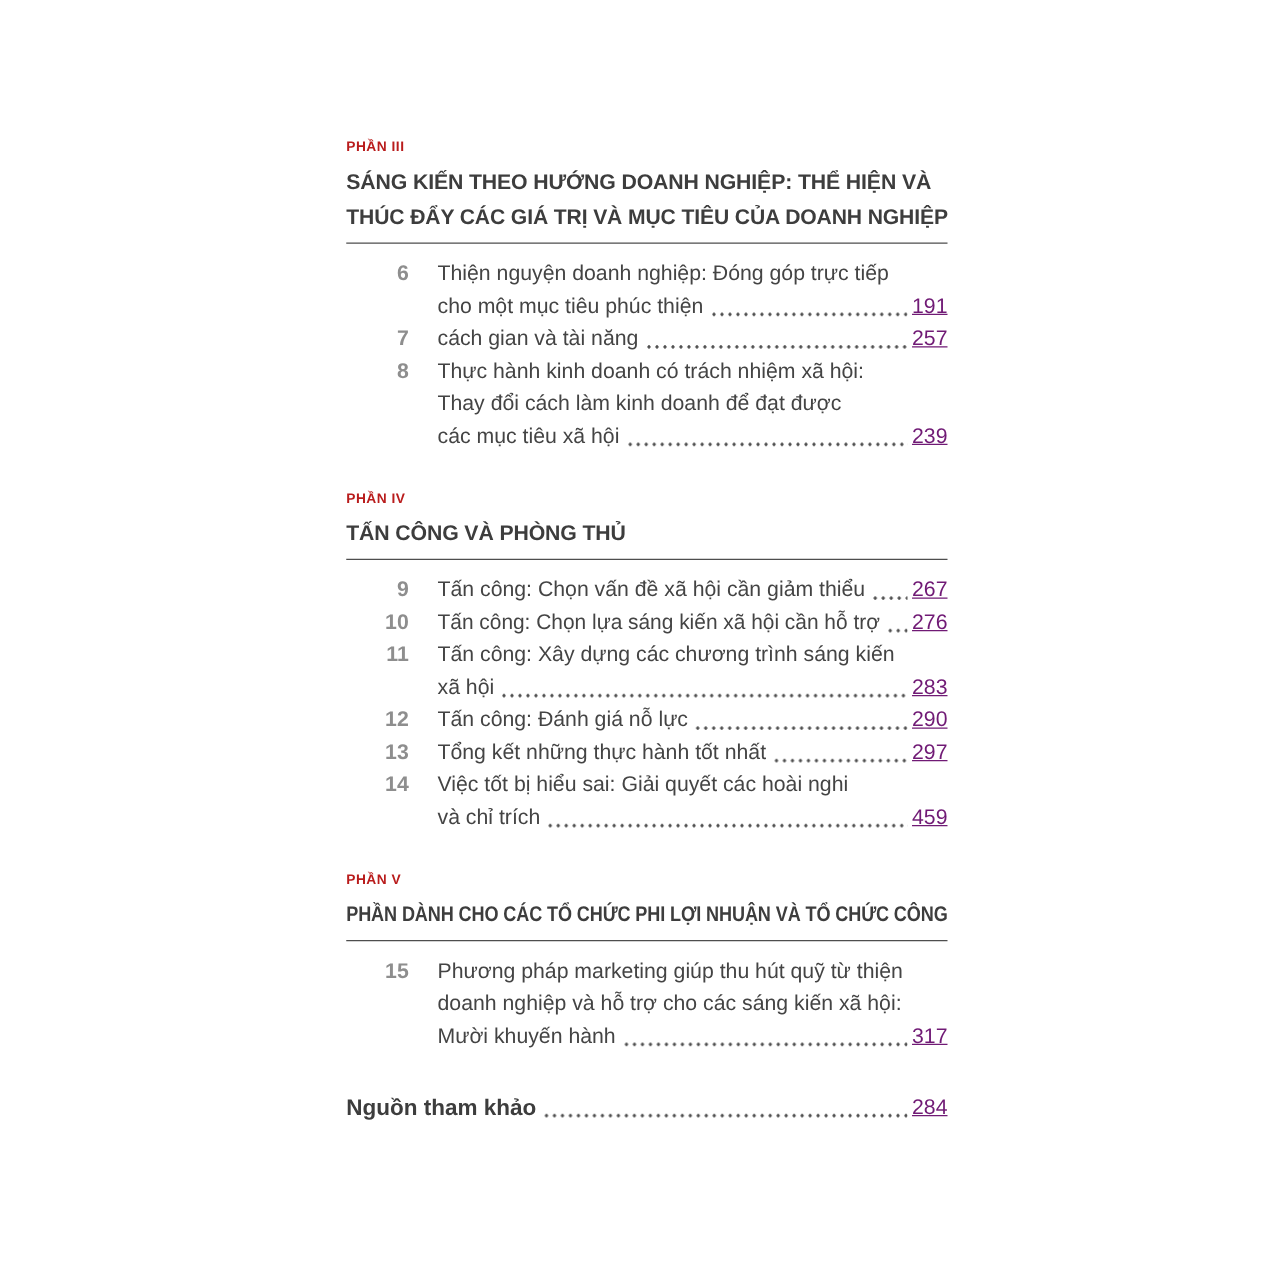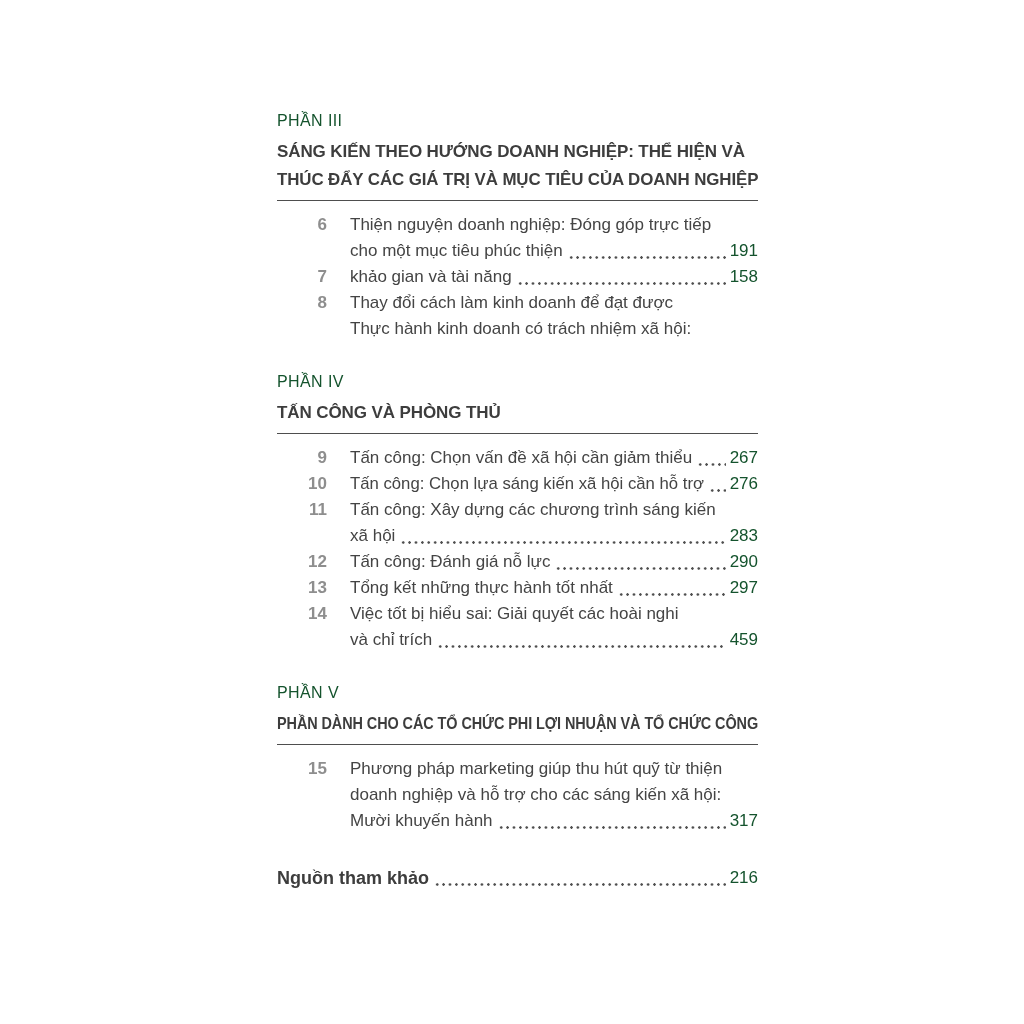--- a/index.html
+++ b/index.html
@@ -12,21 +12,21 @@
   }
   .page {
     position:absolute; left:277px; top:112px; width:481px;
   }
   .section { margin-bottom:31px; }
   .section-head {
     border-bottom:1.5px solid #4e4e4e;
     padding-bottom:6px;
   }
   .part-label {
-    font-size:16px; font-weight:400; color:#14532d;
+    font-size:11px; font-weight:700; color:#b91c1c;
     letter-spacing:.4px; margin:0 0 8px 0;
   }
   .title-line {
     font-size:17px; font-weight:700; color:#3d3d3d;
     line-height:28px; letter-spacing:-0.1px; white-space:nowrap;
   }
   .items { padding-top:11px; }
   .toc-item {
     display:flex; font-size:17px; color:#444444; line-height:26px;
   }
@@ -41,21 +41,21 @@
     display:inline-block; white-space:nowrap;
     max-width:calc(100% - 54px);
   }
   .leader {
     flex:1 1 auto; min-width:10px; align-self:flex-end;
     height:3px; margin:0 4px 5px 5px;
     background-image:radial-gradient(circle, #4f4f4f 1.1px, transparent 1.45px);
     background-size:6.4px 3px; background-repeat:repeat-x;
     background-position:0 100%;
   }
-  .pg { white-space:nowrap; color:#14532d; }
+  .pg { white-space:nowrap; color:#701a75;text-decoration:underline; }
   .footer-line {
     display:flex; margin-top:19px;
     font-size:18px; font-weight:700; color:#3d3d3d; line-height:26px;
   }
   .footer-line .pg { font-weight:400; font-size:17px; }
 </style>
 </head>
 <body>
 
 <div class="page">
@@ -77,32 +77,37 @@
             <span class="leader"></span>
             <span class="pg">191</span>
           </div>
         </div>
       </div>
 
       <div class="toc-item">
         <span class="num">7</span>
         <div class="body">
           <div class="line last">
-            <span class="txt fit">khảo gian và tài năng</span>
-            <span class="leader"></span>
-            <span class="pg">158</span>
+            <span class="txt fit">cách gian và tài năng</span>
+            <span class="leader"></span>
+            <span class="pg">257</span>
           </div>
         </div>
       </div>
 
       <div class="toc-item">
         <span class="num">8</span>
         <div class="body">
+          <div class="line fit">Thực hành kinh doanh có trách nhiệm xã hội:</div>
           <div class="line fit">Thay đổi cách làm kinh doanh để đạt được</div>
-          <div class="line fit">Thực hành kinh doanh có trách nhiệm xã hội:</div>
+          <div class="line last">
+            <span class="txt fit">các mục tiêu xã hội</span>
+            <span class="leader"></span>
+            <span class="pg">239</span>
+          </div>
         </div>
       </div>
 
     </div>
   </div>
 
   <div class="section">
     <div class="section-head">
       <div class="part-label">PHẦN IV</div>
       <div class="title-line fit">TẤN CÔNG VÀ PHÒNG THỦ</div>
@@ -199,16 +204,16 @@
           </div>
         </div>
       </div>
 
     </div>
   </div>
 
   <div class="footer-line">
     <span class="txt fit">Nguồn tham khảo</span>
     <span class="leader"></span>
-    <span class="pg">216</span>
+    <span class="pg">284</span>
   </div>
 
 </div>
 
 </body></html>

